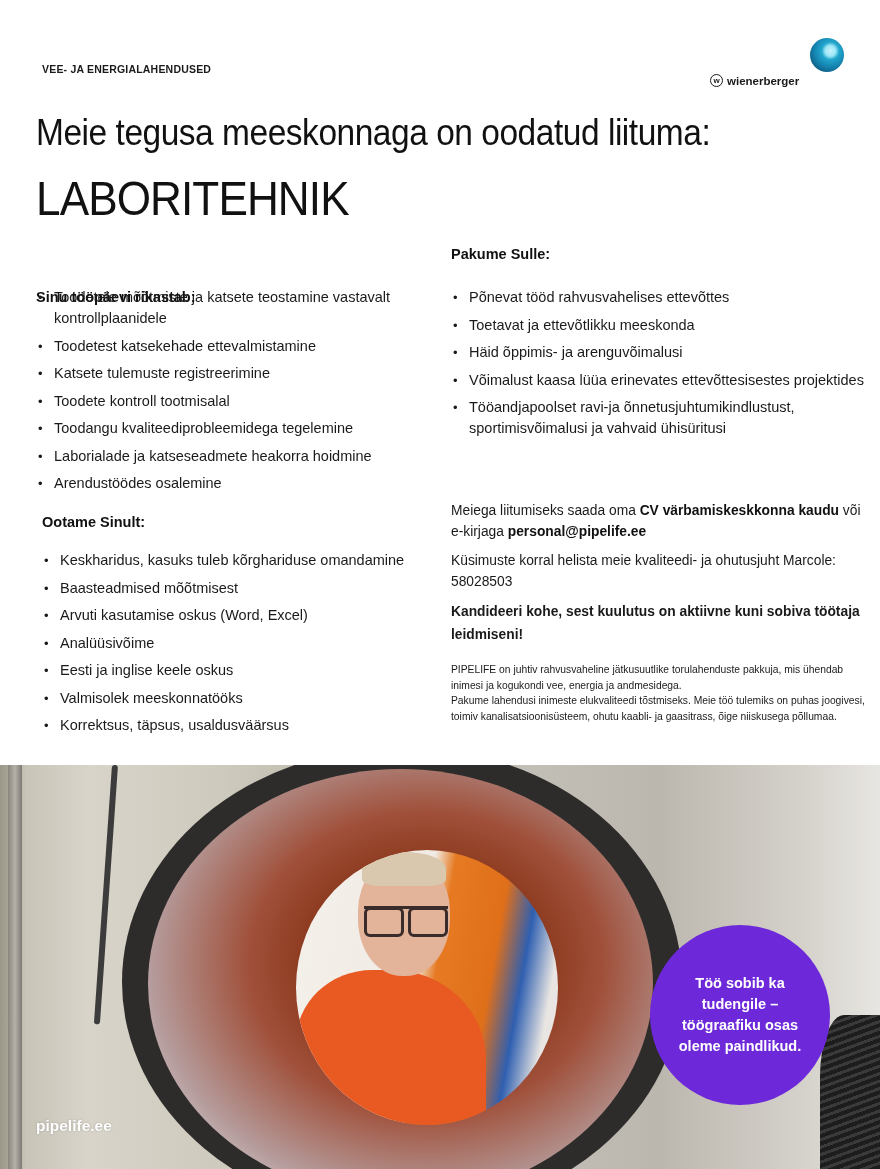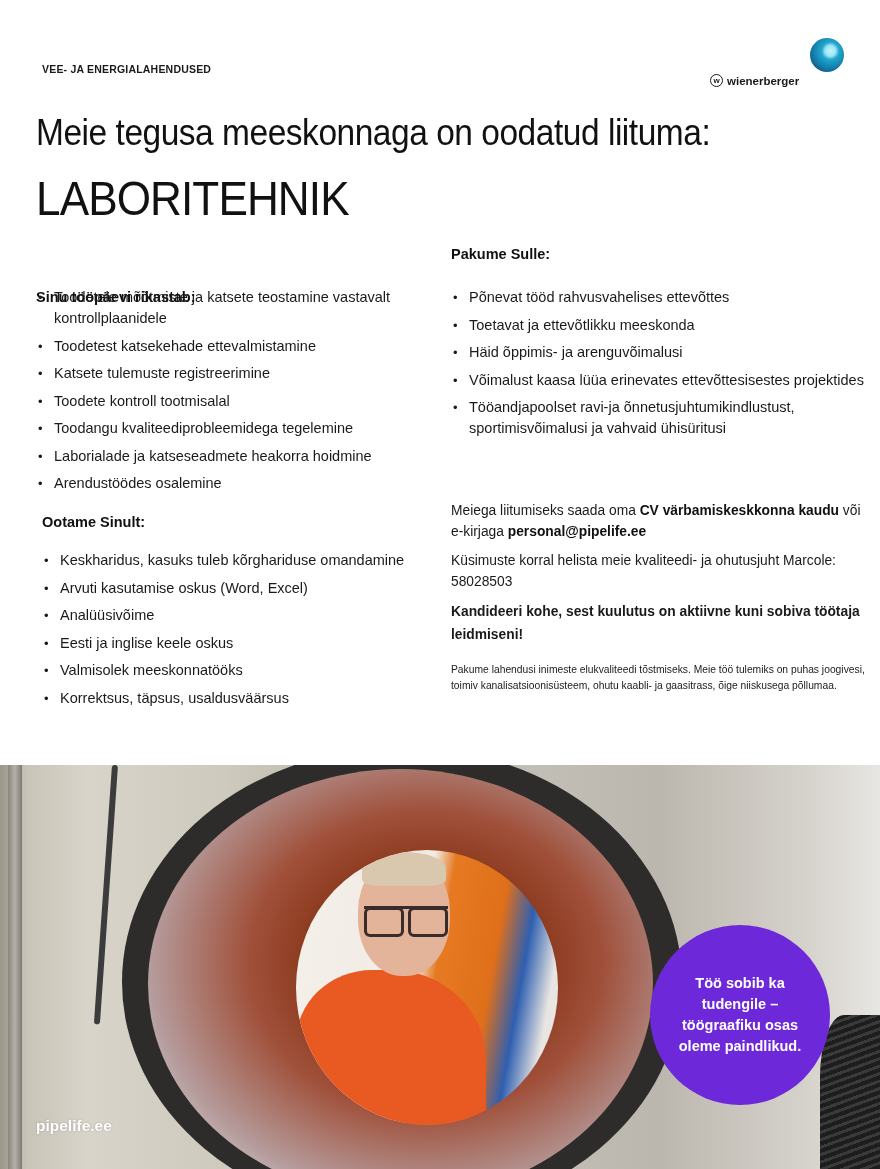--- a/index.html
+++ b/index.html
@@ -81,20 +81,21 @@
   <li>Katsete tulemuste registreerimine</li>
   <li>Toodete kontroll tootmisalal</li>
   <li>Toodangu kvaliteediprobleemidega tegelemine</li>
   <li>Laborialade ja katseseadmete heakorra hoidmine</li>
   <li>Arendustöödes osalemine</li>
 </ul>
 
 <div class="sec-head" style="left:42px; top:514px;">Ootame Sinult:</div>
 <ul class="bullets col-left-b">
   <li>Keskharidus, kasuks tuleb kõrghariduse omandamine</li>
+  <li>Baasteadmised mõõtmisest</li>
   <li>Arvuti kasutamise oskus (Word, Excel)</li>
   <li>Analüüsivõime</li>
   <li>Eesti ja inglise keele oskus</li>
   <li>Valmisolek meeskonnatööks</li>
   <li>Korrektsus, täpsus, usaldusväärsus</li>
 </ul>
 
 <div class="sec-head" style="left:451px; top:246px;">Pakume Sulle:</div>
 <ul class="bullets col-right-a">
   <li>Põnevat tööd rahvusvahelises ettevõttes</li>
@@ -104,20 +105,21 @@
   <li>Tööandjapoolset ravi-ja õnnetusjuhtumikindlustust, sportimisvõimalusi ja vahvaid ühisüritusi</li>
 </ul>
 
 <div class="contact">
   <p><span>Meiega liitumiseks saada oma </span><b>CV värbamiskeskkonna kaudu</b><span> või e-kirjaga </span><b>personal@pipelife.ee</b></p>
   <p>Küsimuste korral helista meie kvaliteedi- ja ohutusjuht Marcole: 58028503</p>
   <p class="apply-now">Kandideeri kohe, sest kuulutus on aktiivne kuni sobiva töötaja leidmiseni!</p>
 </div>
 
 <div class="about">
+  <div>PIPELIFE on juhtiv rahvusvaheline jätkusuutlike torulahenduste pakkuja, mis ühendab inimesi ja kogukondi vee, energia ja andmesidega.</div>
   <div>Pakume lahendusi inimeste elukvaliteedi tõstmiseks. Meie töö tulemiks on puhas joogivesi, toimiv kanalisatsioonisüsteem, ohutu kaabli- ja gaasitrass, õige niiskusega põllumaa.</div>
 </div>
 
 <div class="photo">
   <div class="pole"></div>
   <div class="cable"></div>
   <div class="pipe-outer"></div>
   <div class="pipe-inner"></div>
   <div class="pipe-hole">
     <div class="person-shirt"></div>

